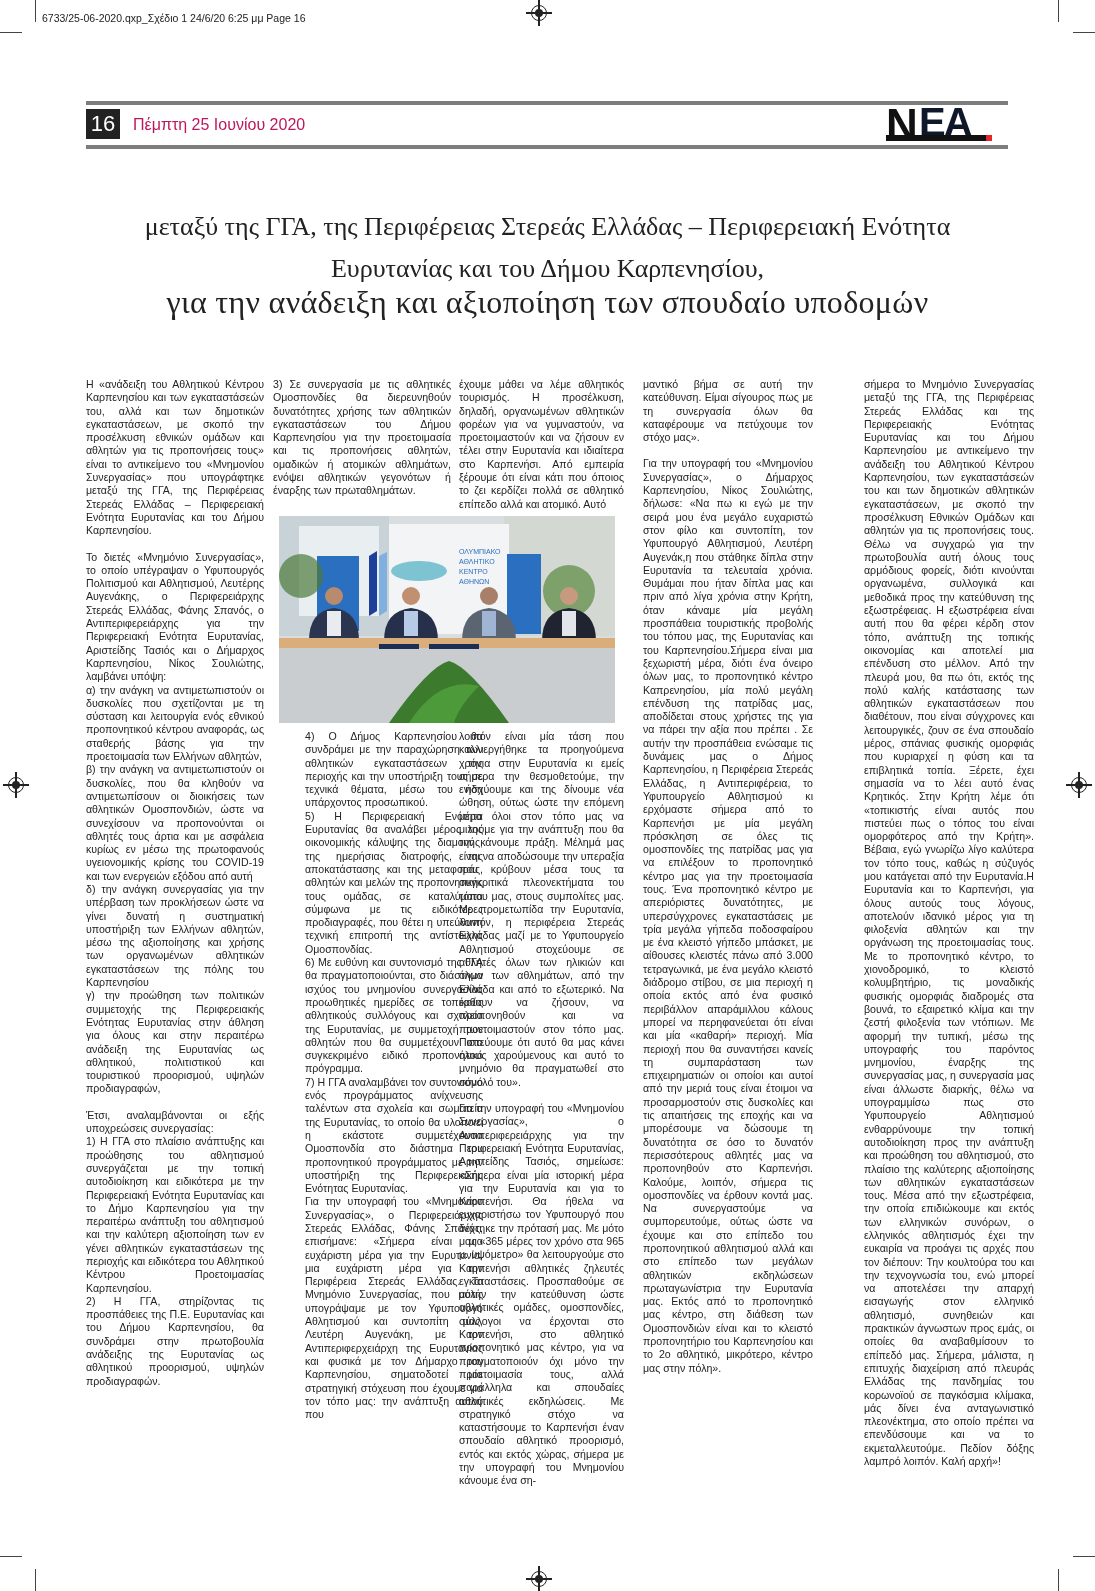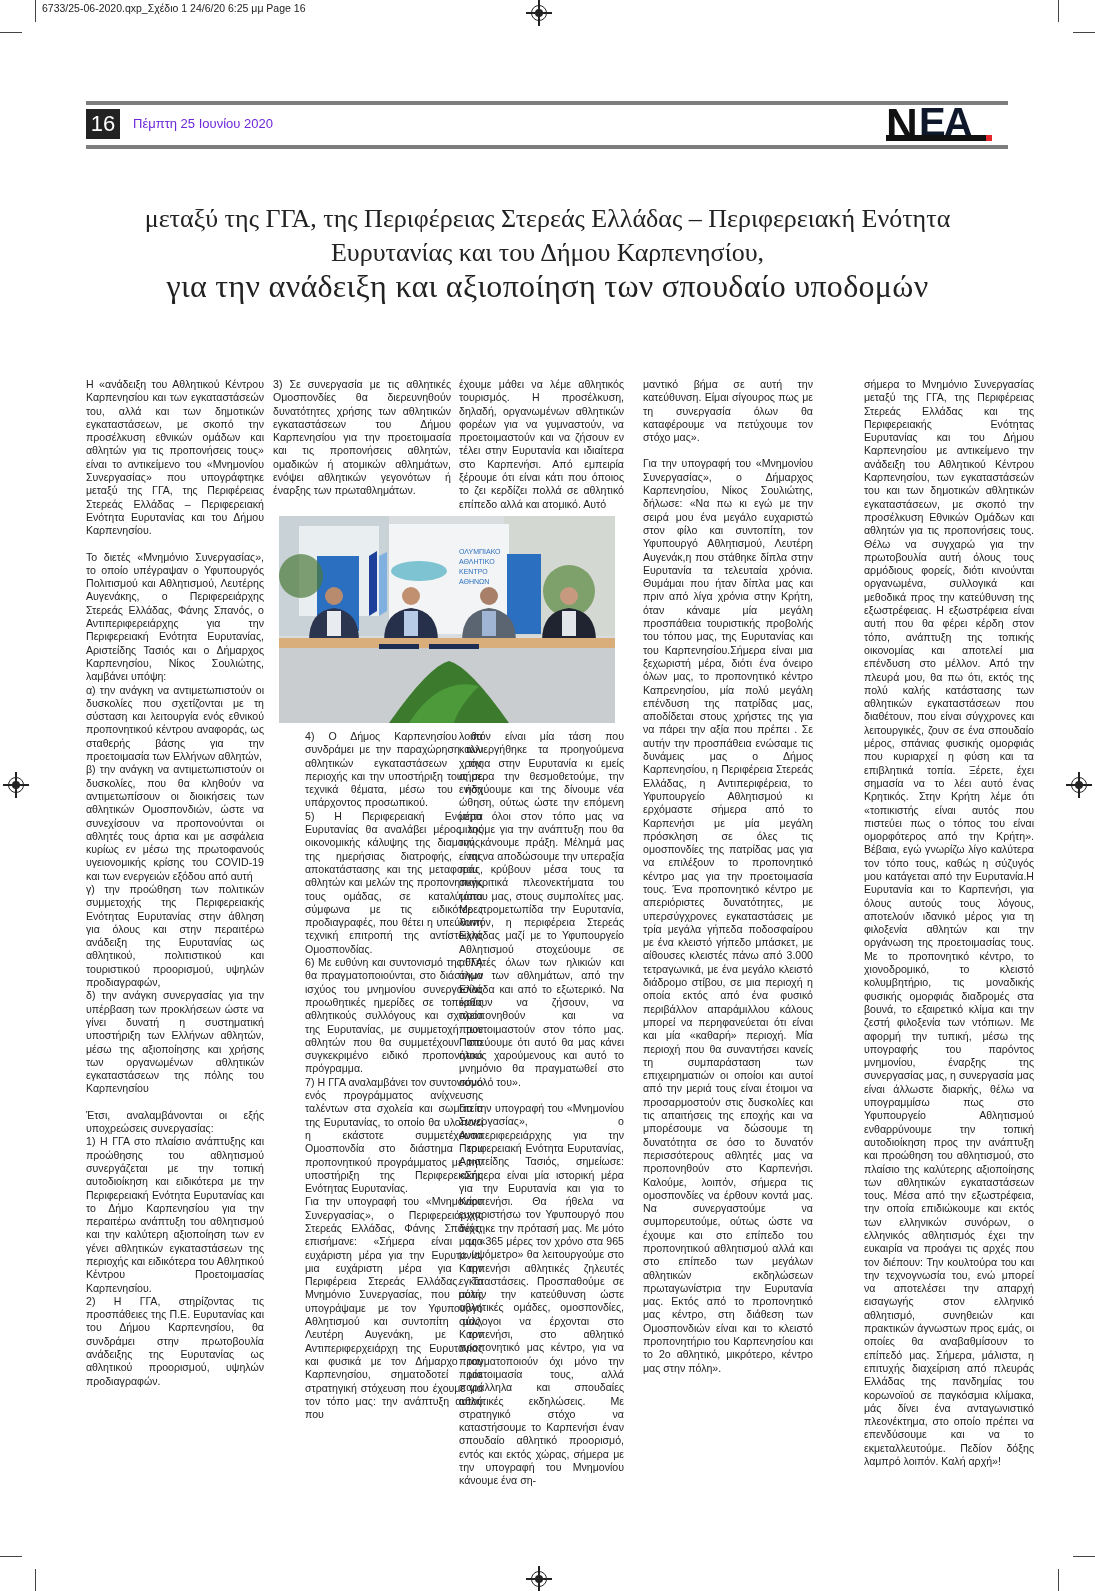--- a/index.html
+++ b/index.html
@@ -1,36 +1,36 @@
 <!DOCTYPE html>
 <html><head>
 <meta charset="utf-8">
 <style>
   html, body { margin:0; padding:0; background:#fff; }
   body { width:1095px; height:1591px; position:relative; overflow:hidden; font-family:"Liberation Sans", sans-serif; color:#1a1a1a; }
-  .slug { position:absolute; left:42px; top:2px; font-size:10.5px; color:#222;text-align:center; }
+  .slug { position:absolute; left:42px; top:12px; font-size:10.5px; color:#222;text-align:center; }
   .crop-line { position:absolute; background:#444; }
   .reg { position:absolute; width:14px; height:14px; border:1.5px solid #222; border-radius:50%; }
   .reg::before, .reg::after { content:""; position:absolute; background:#222; }
   .reg::before { left:-6px; right:-6px; top:6px; height:1.5px; }
   .reg::after { top:-6px; bottom:-6px; left:6px; width:1.5px; }
   .reg .dot { position:absolute; left:3px; top:3px; width:8px; height:8px; border-radius:50%; background:#222; }
 
   .rule { position:absolute; left:86px; width:922px; height:4px; background:#7d7d7d; }
   .pagenum { position:absolute; left:86px; top:109px; width:34px; height:30px; background:#222; color:#fff; font-size:22px; line-height:30px; text-align:center; }
-  .date { position:absolute; left:133px; top:116px; font-size:13px; color:#6d28d9; }
+  .date { position:absolute; left:133px; top:116px; font-size:16px; color:#be185d; }
   .logo { position:absolute; left:886px; top:106px; width:110px; height:38px; }
   .logo .n { position:absolute; left:0; top:-6px; font-size:44px; font-weight:bold; color:#111; letter-spacing:-2px; font-family:"Liberation Sans", sans-serif; }
   .logo .ea { position:absolute; left:33px; top:-6px; font-size:40px; font-weight:bold; color:#0f172a; letter-spacing:-2px; font-family:Liberation Sans, sans-serif; }
   .logo .bar { position:absolute; left:0; top:29px; width:100px; height:6px; background:#111; }
   .logo .redsq { position:absolute; left:100px; top:29px; width:6px; height:6px; background:#e3262a; }
 
   .headline { position:absolute; left:80px; top:200px; width:935px; text-align:center; font-family:"Liberation Serif", serif; color:#222; }
   .h1 { font-size:55px; line-height:64px; letter-spacing:0.5px; }
-  .h2 { font-size:26px; line-height:30px; margin-top:4px; }
+  .h2 { font-size:26px; line-height:30px; margin-top:12px; }
   .h3 { font-size:32px; line-height:36px; margin-top:0px; letter-spacing:0.3px; }
 
   .col { position:absolute; font-size:10.6px; line-height:13.3px; text-align:justify; color:#222; }
   .col p { margin:0; }
   .col p.gap { margin-top:13px; }
   .c1 { left:86px; top:378px; width:178px; }
   .c2 { left:273px; top:378px; width:178px; }
   .c2b { left:273px; top:730px; width:178px;margin-left:32px; }
   .c3 { left:459px; top:378px; width:165px; }
   .c3b { left:459px; top:730px; width:165px; }
@@ -79,22 +79,22 @@
   <div class="h2">μεταξύ της ΓΓΑ, της Περιφέρειας Στερεάς Ελλάδας – Περιφερειακή Ενότητα</div>
   <div class="h2">Ευρυτανίας και του Δήμου Καρπενησίου,</div>
   <div class="h3">για την ανάδειξη και αξιοποίηση των σπουδαίο υποδομών</div>
 </div>
 
 <div class="col c1">
   <p>Η «ανάδειξη του Αθλητικού Κέντρου Καρπενησίου και των εγκαταστάσεών του, αλλά και των δημοτικών εγκαταστάσεων, με σκοπό την προσέλκυση εθνικών ομάδων και αθλητών για τις προπονήσεις τους» είναι το αντικείμενο του «Μνημονίου Συνεργασίας» που υπογράφτηκε μεταξύ της ΓΓΑ, της Περιφέρειας Στερεάς Ελλάδας – Περιφερειακή Ενότητα Ευρυτανίας και του Δήμου Καρπενησίου.</p>
   <p class="gap">Το διετές «Μνημόνιο Συνεργασίας», το οποίο υπέγραψαν ο Υφυπουργός Πολιτισμού και Αθλητισμού, Λευτέρης Αυγενάκης, ο Περιφερειάρχης Στερεάς Ελλάδας, Φάνης Σπανός, ο Αντιπεριφερειάρχης για την Περιφερειακή Ενότητα Ευρυτανίας, Αριστείδης Τασιός και ο Δήμαρχος Καρπενησίου, Νίκος Σουλιώτης, λαμβάνει υπόψη:</p>
   <p>α) την ανάγκη να αντιμετωπιστούν οι δυσκολίες που σχετίζονται με τη σύσταση και λειτουργία ενός εθνικού προπονητικού κέντρου αναφοράς, ως σταθερής βάσης για την προετοιμασία των Ελλήνων αθλητών,</p>
   <p>β) την ανάγκη να αντιμετωπιστούν οι δυσκολίες, που θα κληθούν να αντιμετωπίσουν οι διοικήσεις των αθλητικών Ομοσπονδιών, ώστε να συνεχίσουν να προπονούνται οι αθλητές τους άρτια και με ασφάλεια κυρίως εν μέσω της πρωτοφανούς υγειονομικής κρίσης του COVID-19 και των ενεργειών εξόδου από αυτή</p>
+  <p>δ) την ανάγκη συνεργασίας για την υπέρβαση των προκλήσεων ώστε να γίνει δυνατή η συστηματική υποστήριξη των Ελλήνων αθλητών, μέσω της αξιοποίησης και χρήσης των οργανωμένων αθλητικών εγκαταστάσεων της πόλης του Καρπενησίου</p>
   <p>γ) την προώθηση των πολιτικών συμμετοχής της Περιφερειακής Ενότητας Ευρυτανίας στην άθληση για όλους και στην περαιτέρω ανάδειξη της Ευρυτανίας ως αθλητικού, πολιτιστικού και τουριστικού προορισμού, υψηλών προδιαγραφών,</p>
-  <p>δ) την ανάγκη συνεργασίας για την υπέρβαση των προκλήσεων ώστε να γίνει δυνατή η συστηματική υποστήριξη των Ελλήνων αθλητών, μέσω της αξιοποίησης και χρήσης των οργανωμένων αθλητικών εγκαταστάσεων της πόλης του Καρπενησίου</p>
   <p class="gap">Έτσι, αναλαμβάνονται οι εξής υποχρεώσεις συνεργασίας:</p>
   <p>1)         Η ΓΓΑ στο πλαίσιο ανάπτυξης και προώθησης του αθλητισμού συνεργάζεται με την τοπική αυτοδιοίκηση και ειδικότερα με την Περιφερειακή Ενότητα Ευρυτανίας και το Δήμο Καρπενησίου για την περαιτέρω ανάπτυξη του αθλητισμού και την καλύτερη αξιοποίηση των εν γένει αθλητικών εγκαταστάσεων της περιοχής και ειδικότερα του Αθλητικού Κέντρου Προετοιμασίας Καρπενησίου.</p>
   <p>2)         Η ΓΓΑ, στηρίζοντας τις προσπάθειες της Π.Ε. Ευρυτανίας και του Δήμου Καρπενησίου, θα συνδράμει στην πρωτοβουλία ανάδειξης της Ευρυτανίας ως αθλητικού προορισμού, υψηλών προδιαγραφών.</p>
 </div>
 
 <div class="col c2">
   <p>3)         Σε συνεργασία με τις αθλητικές Ομοσπονδίες θα διερευνηθούν δυνατότητες χρήσης των αθλητικών εγκαταστάσεων του Δήμου Καρπενησίου για την προετοιμασία και τις προπονήσεις αθλητών, ομαδικών ή ατομικών αθλημάτων, ενόψει αθλητικών γεγονότων ή έναρξης των πρωταθλημάτων.</p>
 </div>
 
 <div class="col c3">

